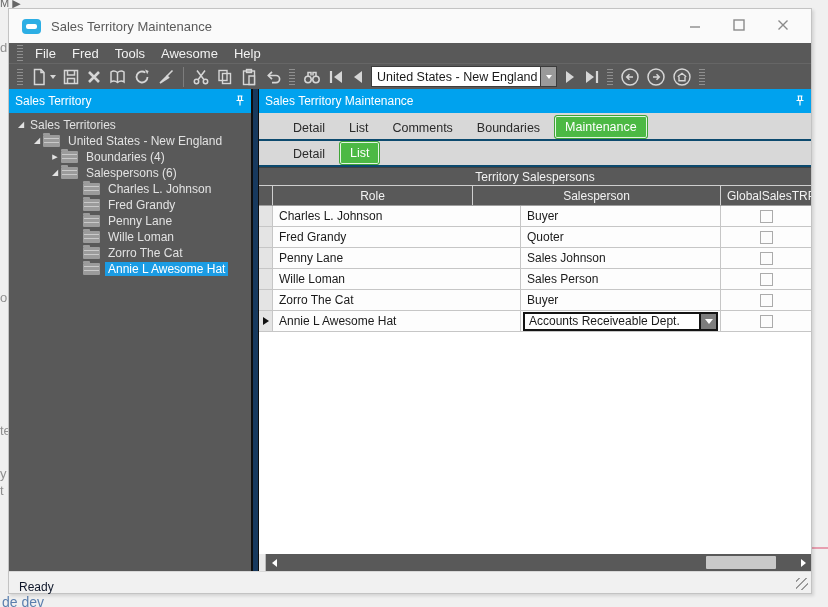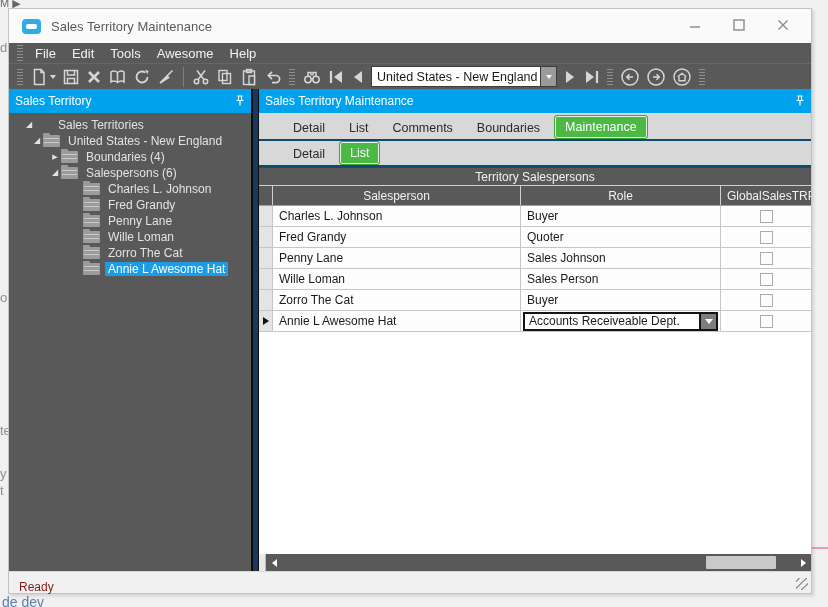--- a/index.html
+++ b/index.html
@@ -56,21 +56,21 @@
   .tree-body { flex:1; background:#595959; overflow:hidden; padding-top:4px; }
   .tree-row { height:16px; display:flex; align-items:center; color:#e2e2e2; font-size:12px; white-space:nowrap; }
   .exp { width:12px; flex:none; font-size:8px; color:#e2e2e2; text-align:center; line-height:16px; }
   .exp.expanded::before { content:"◢"; }
   .exp.collapsed::before { content:"▶"; font-size:7px; }
   .folder { width:17px; height:12px; margin-right:5px; flex:none; position:relative; background:#9b9b9b; border-radius:1px; }
   .folder::before { content:""; position:absolute; left:0; top:-2px; width:7px; height:2px; background:#9b9b9b; border-radius:1px 1px 0 0; }
   .folder::after { content:""; position:absolute; left:1px; top:3px; width:15px; height:1px; background:#c9c9c9; box-shadow:0 4px 0 #c9c9c9; }
   .tree-label { padding:0 3px; }
   .tree-row.selected .tree-label { background:#1b9ce4; color:#fff; }
-  .ind0 { padding-left:14px;gap:20px; } .ind1 { padding-left:22px; } .ind2 { padding-left:40px; } .ind3 { padding-left:74px; }
+  .ind0 { padding-left:6px; } .ind1 { padding-left:22px; } .ind2 { padding-left:40px; } .ind3 { padding-left:74px; }
 
   
   .splitter { width:8px; flex:none; background:#17395e; border-left:2px solid #0d0d0d; border-right:1px solid #0d0d0d; }
 
   
   .right-panel { flex:1 1 auto; display:flex; flex-direction:column; min-width:0; }
   .tabs-row { background:#d8d8d8; display:flex; align-items:flex-end; padding-left:24px; flex:none; border-bottom:2px solid #0c4a6e; }
   .tabs-row.primary { height:28px; }
   .tabs-row.secondary { height:26px; }
   .tab { font-size:12.5px; color:#2a2a2a; padding:4px 10px; margin-right:4px; cursor:default; white-space:nowrap; }
@@ -103,21 +103,21 @@
   .hscroll { height:17px; background:#595959; flex:none; position:relative; display:flex; align-items:center; }
   .hs-corner { width:7px; height:100%; background:#e9e9e9; border-right:1px solid #bbb; flex:none; }
   .hs-arrow { width:16px; height:100%; display:flex; align-items:center; justify-content:center; flex:none; }
   .hs-arrow.left::after { content:""; width:0; height:0; border-top:4px solid transparent; border-bottom:4px solid transparent; border-right:5px solid #fff; }
   .hs-arrow.right { position:absolute; right:0; top:0; }
   .hs-arrow.right::after { content:""; width:0; height:0; border-top:4px solid transparent; border-bottom:4px solid transparent; border-left:5px solid #fff; }
   .hs-thumb { position:absolute; left:447px; top:2px; width:70px; height:13px; background:#c9c9c9; border-radius:1px; }
 
   
   .statusbar { height:22px; background:#f1f1f1; border-top:1px solid #d8d8d8; display:flex; align-items:center; padding:0 10px; flex:none; position:relative; }
-  .status-text { font-size:12px; color:#7f1d1d;margin-top:9px; }
+  .status-text { font-size:12px; color:#0f172a;margin-top:9px; }
   .resize-grip { position:absolute; right:3px; bottom:3px; width:12px; height:12px;
                  background:repeating-linear-gradient(135deg, transparent 0 2px, #9a9a9a 2px 3px, transparent 3px 5px); }
 </style>
 </head>
 <body>
 
 <div class="bg-topfrag">M  ▶</div>
 <div class="bg-frag" style="left:0;top:40px;">d</div>
 <div class="bg-frag" style="left:0;top:290px;">ou</div>
 <div class="bg-frag" style="left:0;top:423px;">te</div>
@@ -144,21 +144,21 @@
     <div class="win-btn">
       <span><svg width="12" height="12">
             <path d="M1.5 1.5 L10.5 10.5 M10.5 1.5 L1.5 10.5"></path>
           </svg></span>
     </div>
   </div>
 
   <div class="menubar">
     <div class="grip"></div>
     <div class="menu-item">File</div>
-    <div class="menu-item">Edit</div>
+    <div class="menu-item">Fred</div>
     <div class="menu-item">Tools</div>
     <div class="menu-item">Awesome</div>
     <div class="menu-item">Help</div>
   </div>
 
   <div class="toolbar">
     <div class="grip"></div>
 
     <div class="tb-btn">
       <span>
@@ -404,22 +404,22 @@
 
       <div class="tabs-row secondary">
         <div class="tab">Detail</div>
         <div class="tab selected">List</div>
       </div>
 
       <div class="grid-wrap">
         <div class="grid-caption">Territory Salespersons</div>
         <div class="grid-header">
           <div class="gh-cell col-sel"></div>
+          <div class="gh-cell col-role">Role</div>
           <div class="gh-cell col-sp">Salesperson</div>
-          <div class="gh-cell col-role">Role</div>
           <div class="gh-cell col-glob left">GlobalSalesTRP</div>
         </div>
 
         <div class="grid-row">
           <div class="cell sel col-sel"></div>
           <div class="cell col-sp">Charles L. Johnson</div>
           <div class="cell col-role">Buyer</div>
           <div class="cell glob col-glob">
               <span class="cb"></span>
             </div>

